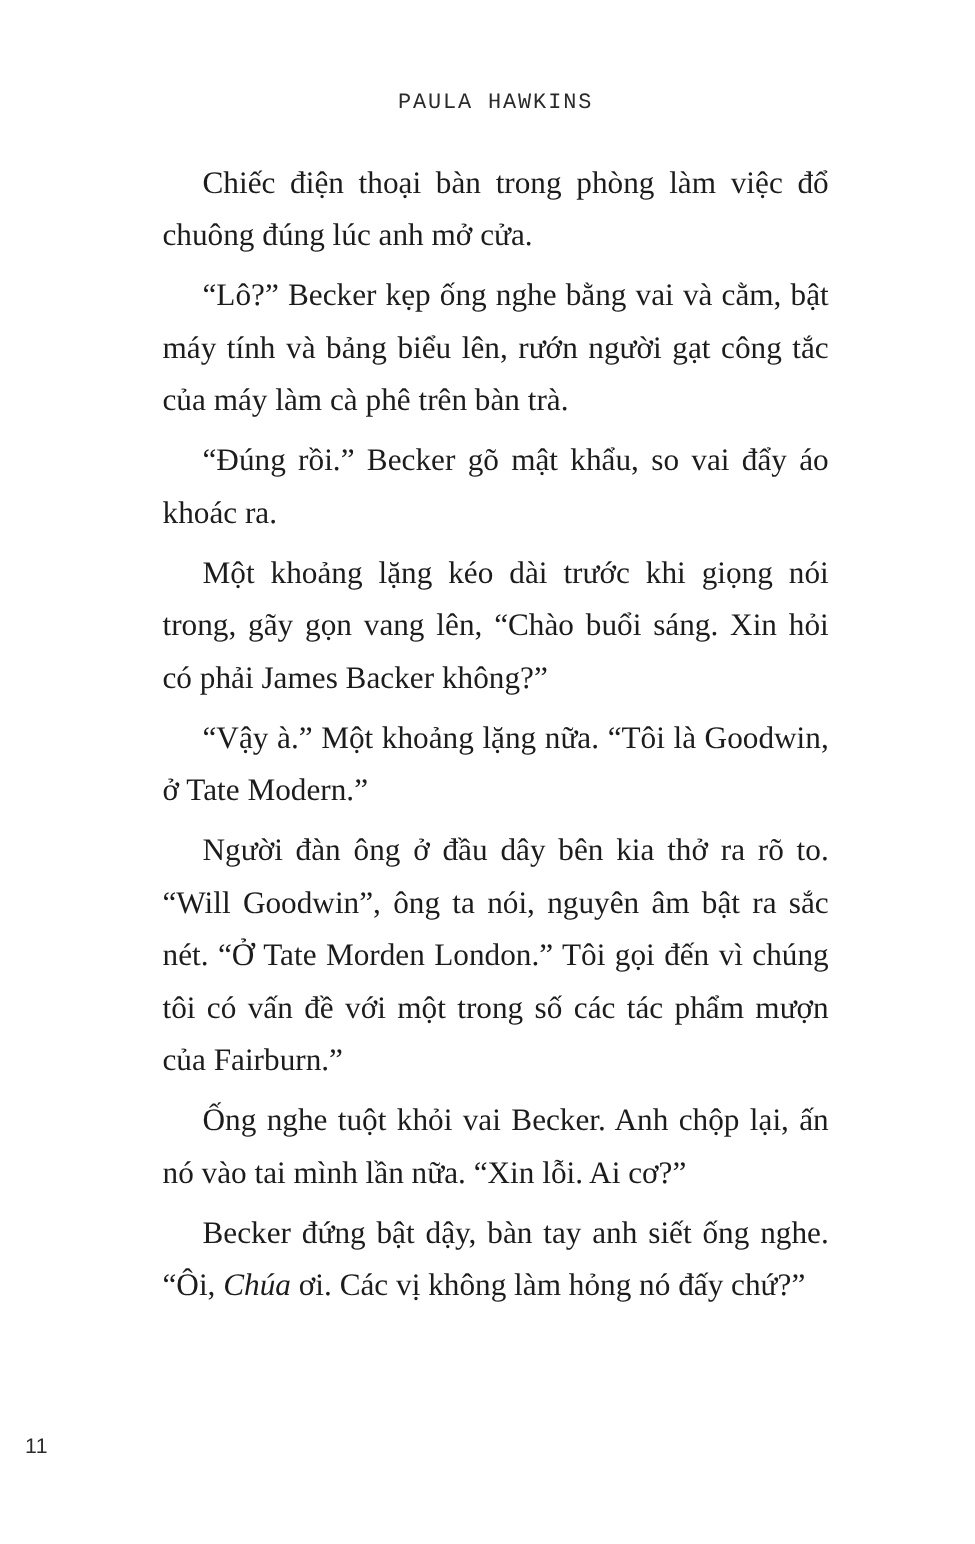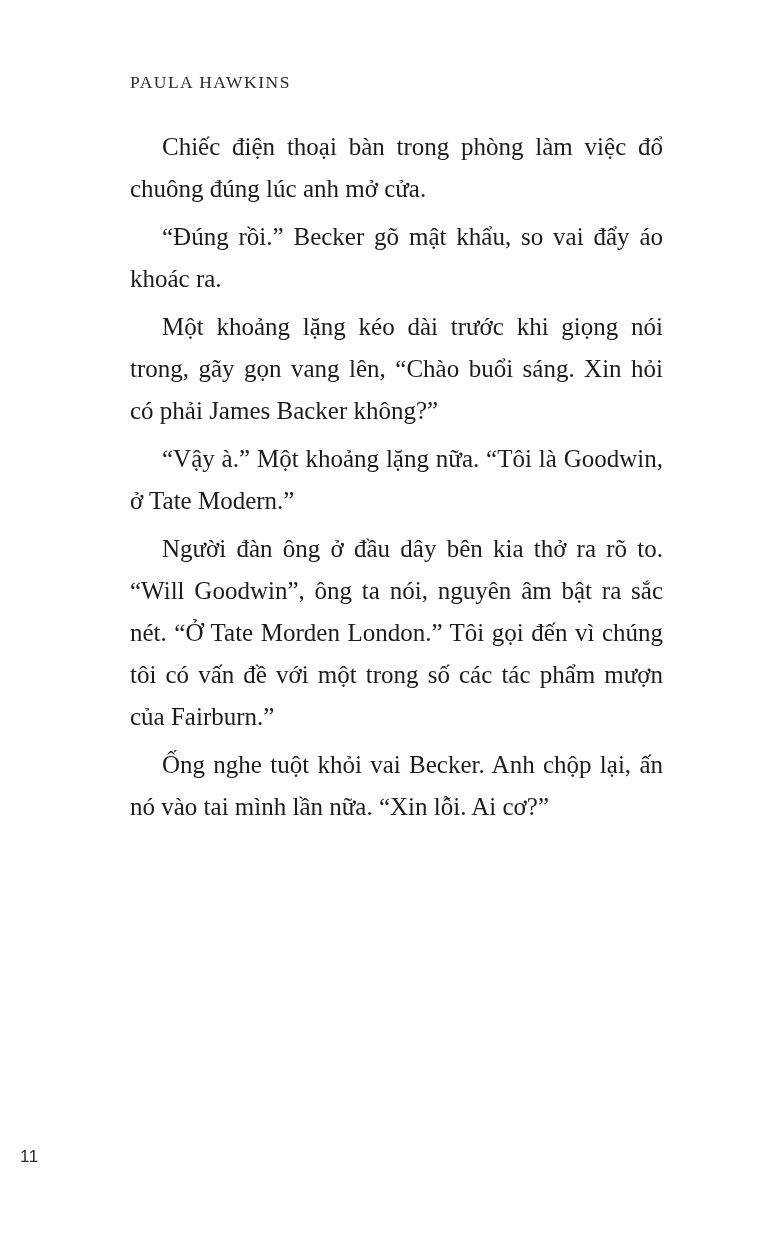--- a/index.html
+++ b/index.html
@@ -15,22 +15,22 @@
     box-sizing: border-box;
     overflow: hidden;
     font-family: "Liberation Serif", serif;
     color: #1c1c1c;
   }
   .running-header {
     position: absolute;
     top: 72px;
     left: 130px;
     right: 117px;
-    text-align: left;
-    font-family: Liberation Serif, serif;
+    text-align: center;
+    font-family: Liberation Mono, monospace;
     font-size: 17.5px;
     letter-spacing: 1.5px;
     color: #2b2b2b;
   }
   .body-text {
     position: absolute;
     top: 126px;
     left: 130px;
     right: 117px;
   }
@@ -59,21 +59,23 @@
   }
 </style>
 </head>
 <body>
 
 <div class="page">
   <div class="running-header">PAULA HAWKINS</div>
 
   <div class="body-text" id="body-text">
       <p><span>Chiếc điện thoại bàn trong phòng làm việc đổ chuông đúng lúc anh mở cửa.</span></p>
+      <p><span>“Lô?” Becker kẹp ống nghe bằng vai và cằm, bật máy tính và bảng biểu lên, rướn người gạt công tắc của máy làm cà phê trên bàn trà.</span></p>
       <p><span>“Đúng rồi.” Becker gõ mật khẩu, so vai đẩy áo khoác ra.</span></p>
       <p><span>Một khoảng lặng kéo dài trước khi giọng nói trong, gãy gọn vang lên, “Chào buổi sáng. Xin hỏi có phải James Backer không?”</span></p>
       <p><span>“Vậy à.” Một khoảng lặng nữa. “Tôi là Goodwin, ở Tate Modern.”</span></p>
       <p><span>Người đàn ông ở đầu dây bên kia thở ra rõ to. “Will Goodwin”, ông ta nói, nguyên âm bật ra sắc nét. “Ở Tate Morden London.” Tôi gọi đến vì chúng tôi có vấn đề với một trong số các tác phẩm mượn của Fairburn.”</span></p>
       <p><span>Ống nghe tuột khỏi vai Becker. Anh chộp lại, ấn nó vào tai mình lần nữa. “Xin lỗi. Ai cơ?”</span></p>
+      <p><span>Becker đứng bật dậy, bàn tay anh siết ống nghe. “Ôi, </span><em>Chúa</em><span> ơi. Các vị không làm hỏng nó đấy chứ?”</span></p>
     </div>
 
   <div class="page-number">11</div>
 </div>
 
 </body></html>

